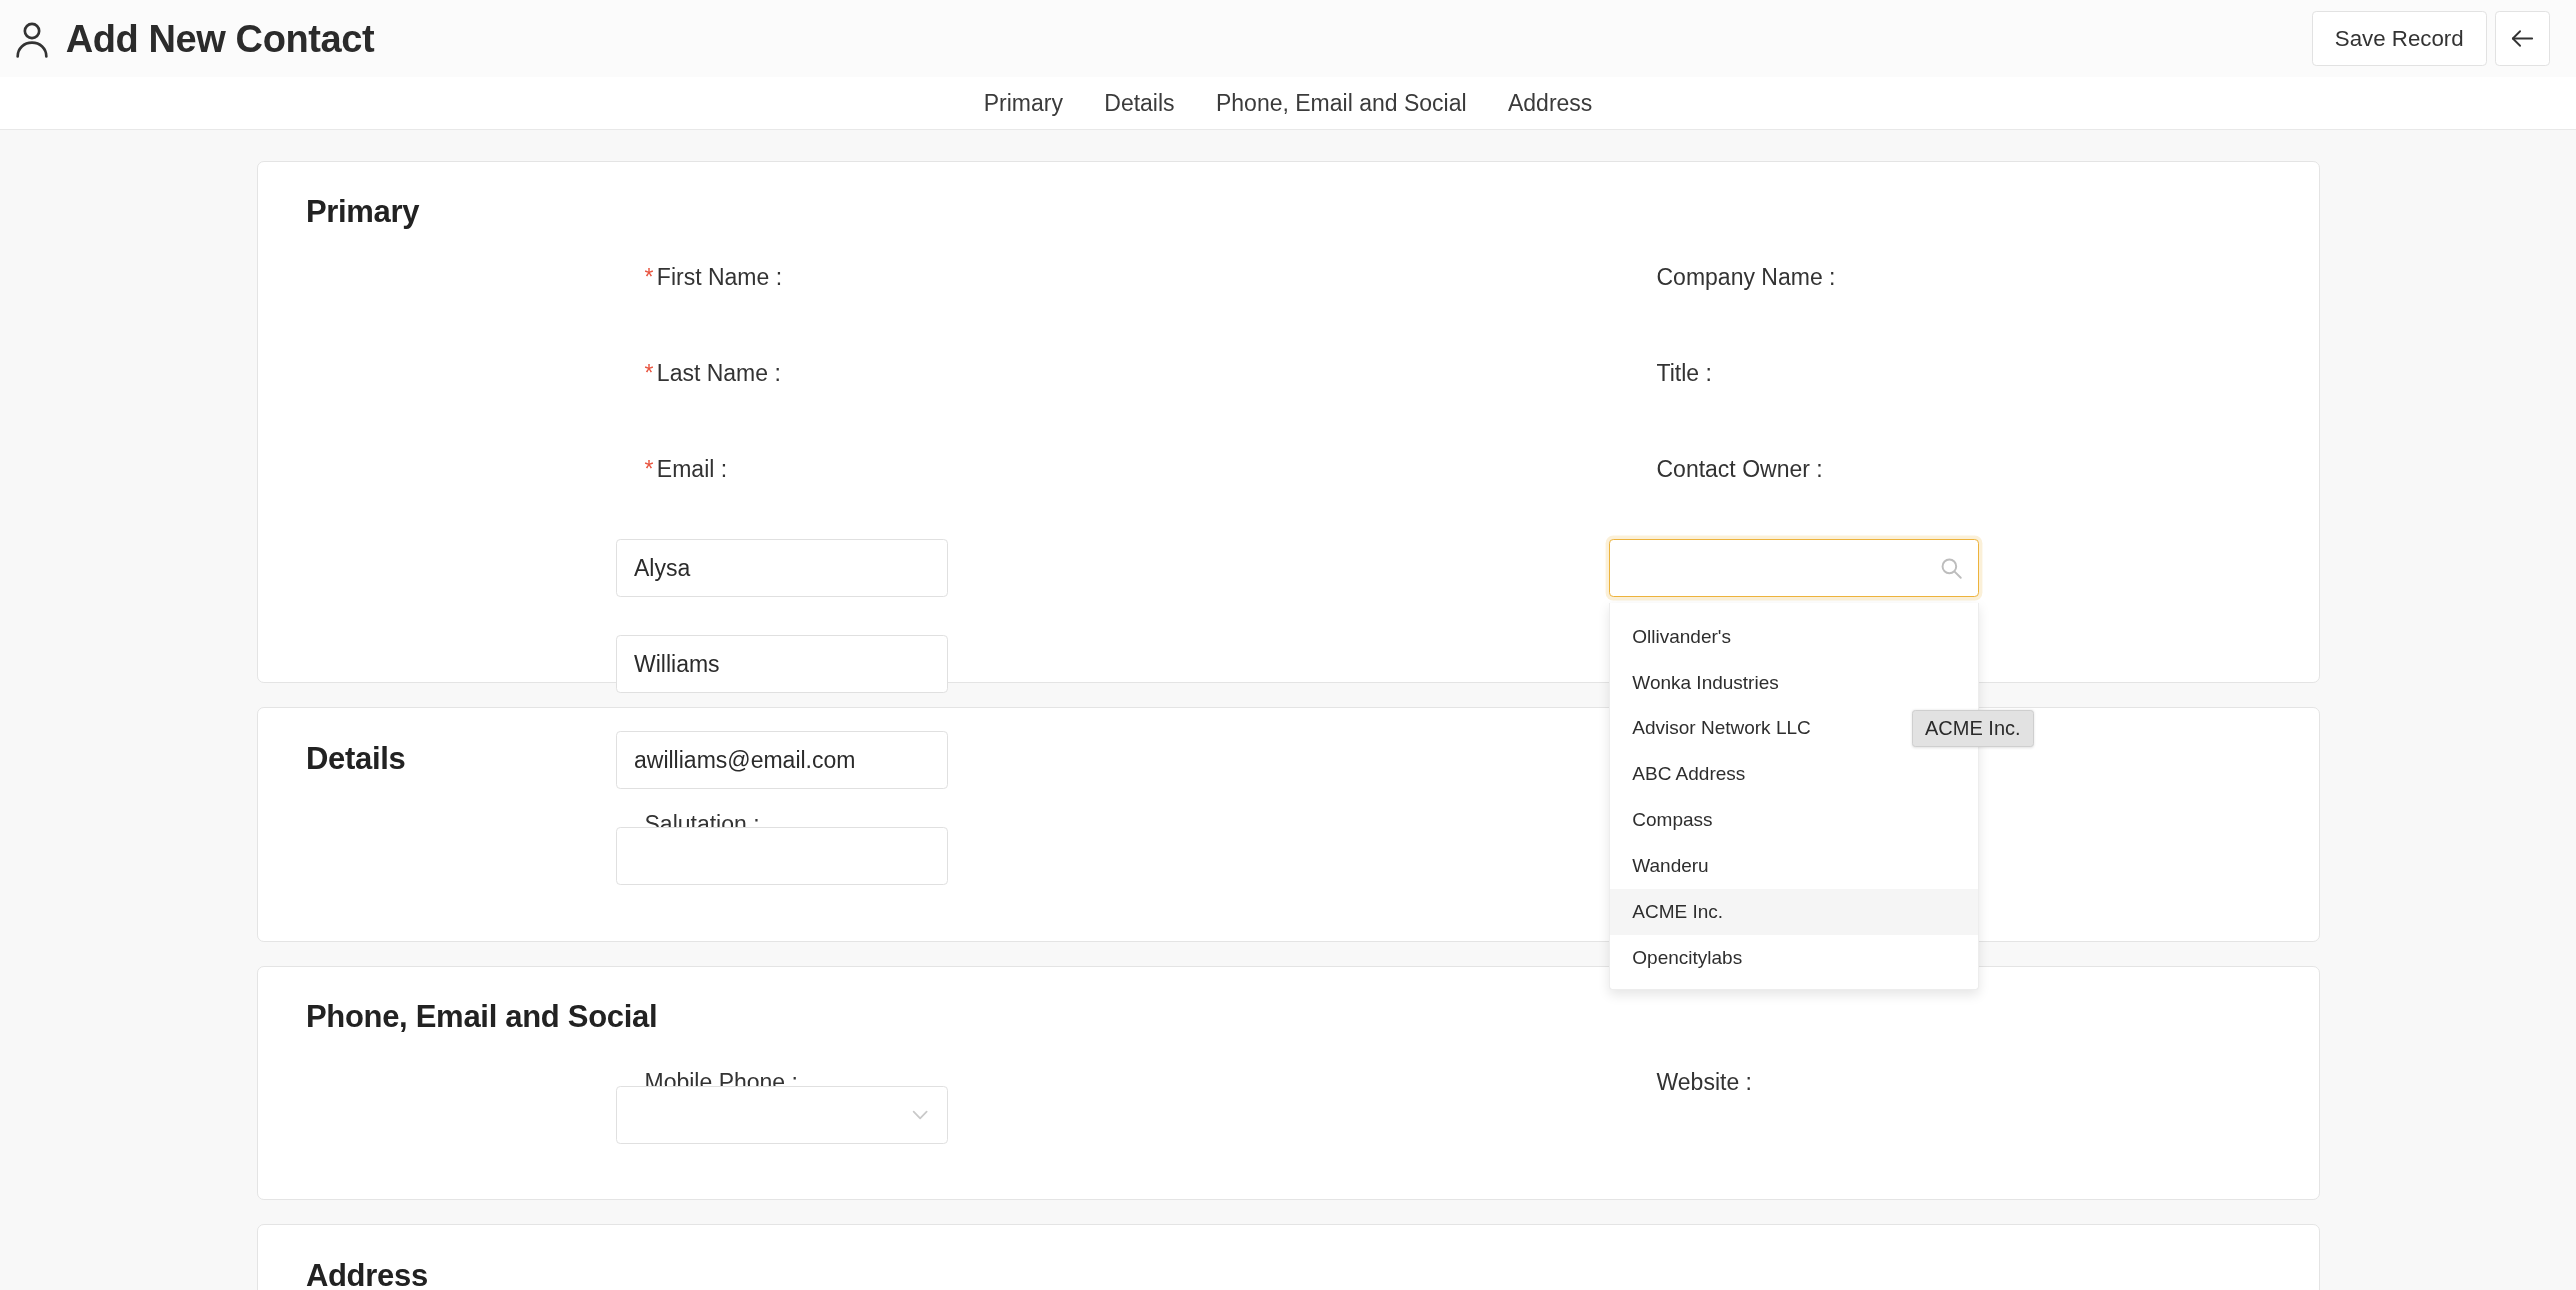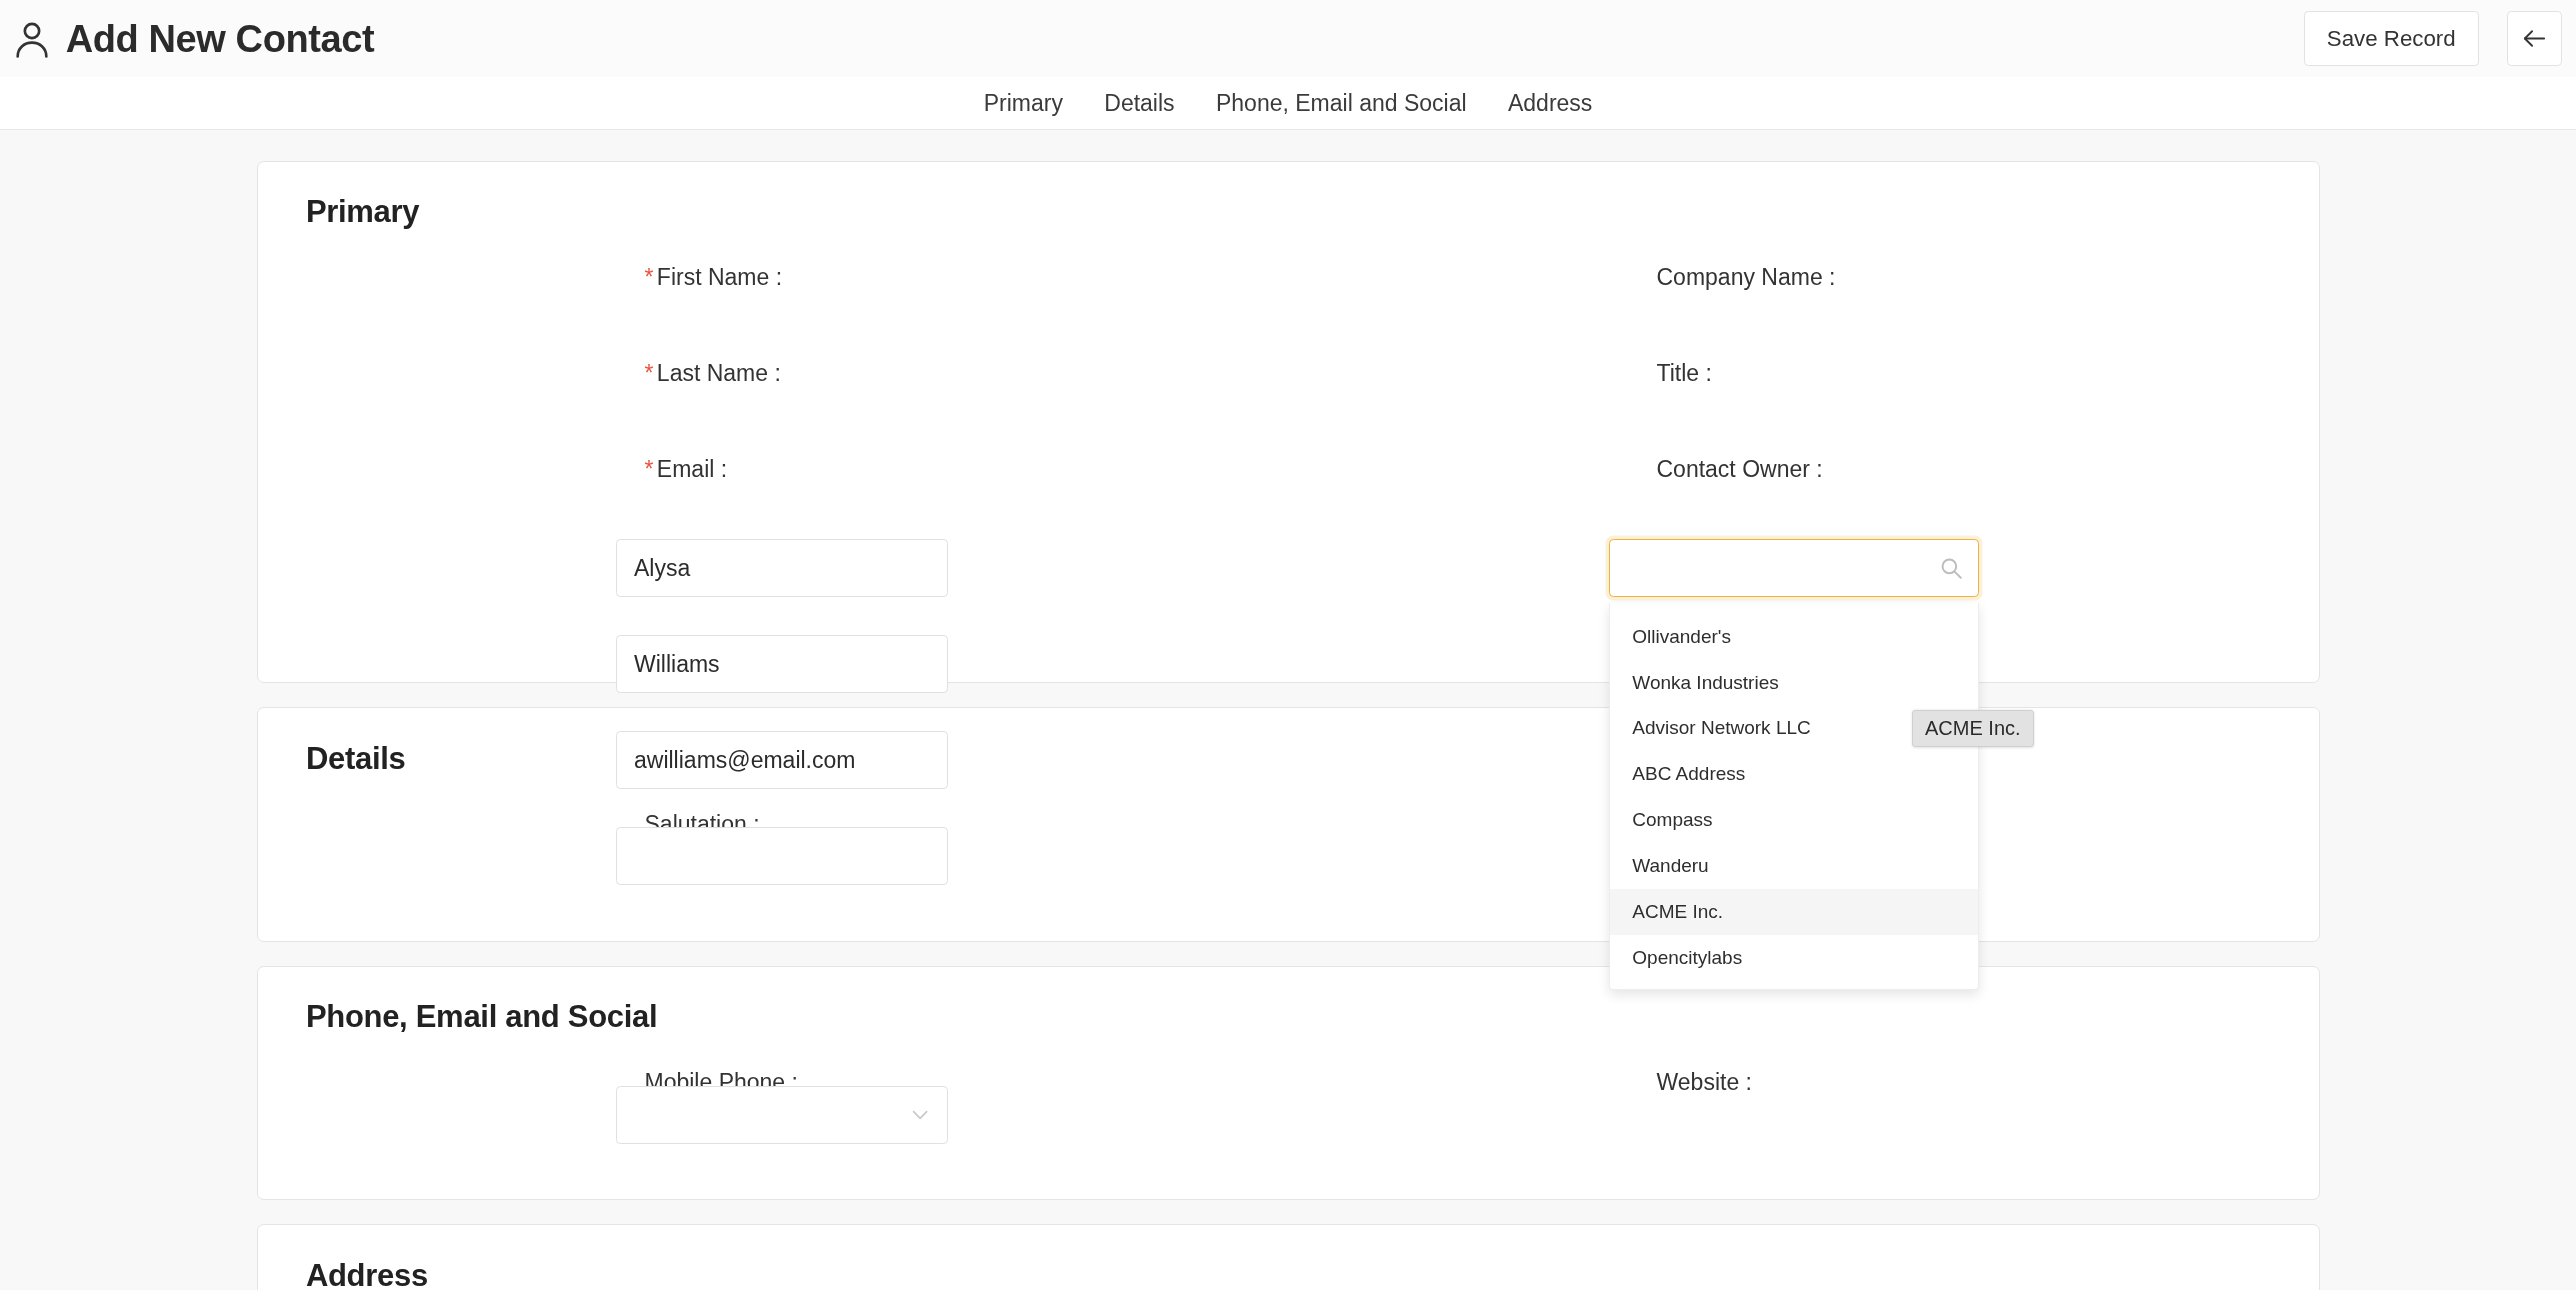--- a/index.html
+++ b/index.html
@@ -17,21 +17,21 @@
     -webkit-font-smoothing: antialiased;
   }
 
   
   .topbar {
     position: relative;
     height: 77px;
     background: #fbfbfb;
     display: flex;
     align-items: center;
-    padding: 0 14px 0 12px;
+    padding: 0 26px 0 12px;
   }
   .topbar-left {
     display: flex;
     align-items: center;
     gap: 13.7px;
   }
   .user-icon {
     width: 40px;
     height: 40px;
     display: block;
@@ -43,21 +43,21 @@
     font-weight: 700;
     letter-spacing: -0.4px;
     color: #2b2b2b;
     line-height: 1;
     white-space: nowrap;
   }
   .topbar-right {
     margin-left: auto;
     display: flex;
     align-items: center;
-    gap: 28px;
+    gap: 8px;
   }
   .btn {
     background: #ffffff;
     border: 0.9px solid #e2e2e2;
     border-radius: 4.3px;
     font-family: "Liberation Sans", sans-serif;
     font-size: 22.3px;
     color: #333;
     height: 55px;
     padding: 0 22.3px;

